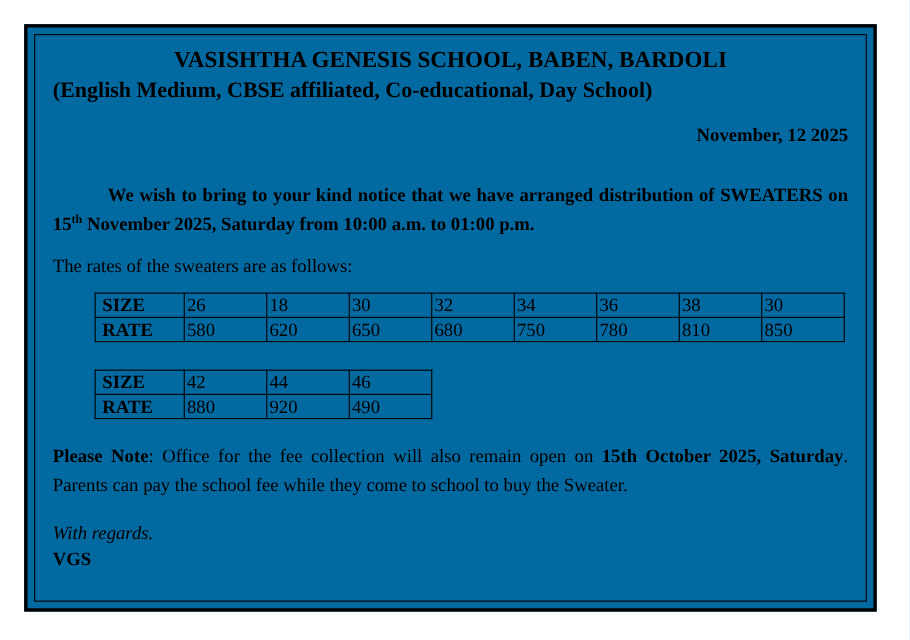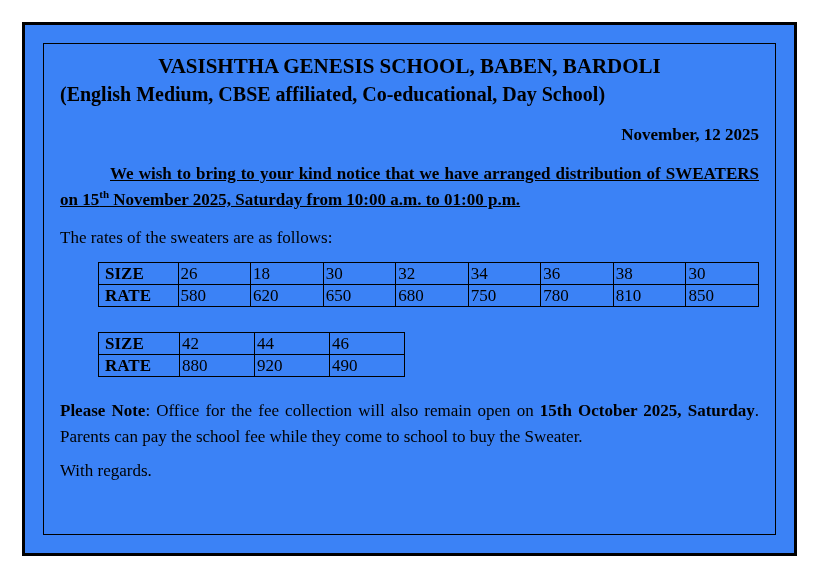--- a/index.html
+++ b/index.html
@@ -16,22 +16,22 @@
     overflow: hidden;
   }
   .border-outer {
     position: absolute;
     left: 22px;
     top: 22px;
     width: 775px;
     height: 534px;
     box-sizing: border-box;
     border: 3px solid #000000;
-    padding: 18px;
-    background: #3b82f6;
+    padding: 6px;
+    background: #0369a1;
   }
   .border-inner {
     width: 100%;
     height: 100%;
     box-sizing: border-box;
     border: 1px solid #000000;
     padding: 8px 16px 8px 16px;
     overflow: hidden;
   }
   .title {
@@ -58,22 +58,21 @@
     font-weight: bold;
     line-height: 20px;
     margin-top: 17px;
   }
   .announce {
     font-size: 17px;
     font-weight: bold;
     line-height: 26px;
     text-align: justify;
     text-indent: 50px;
-    margin: 16px 0 0 0;
-    text-decoration: underline;
+    margin: 32px 0 0 0;
   }
   .announce sup {
     font-size: 11px;
     line-height: 0;
   }
   .rates-intro {
     font-size: 17px;
     line-height: 20px;
     margin-top: 15px;
   }
@@ -106,21 +105,22 @@
   .note-para {
     font-size: 17px;
     line-height: 26px;
     text-align: justify;
     margin: 21px 0 0 0;
   }
   .note-para b { font-weight: bold; }
   .regards {
     font-size: 17px;
     line-height: 21px;
-    margin-top: 10px;
+    margin-top: 20px;
+    font-style: italic;
   }
   .signature {
     font-size: 17px;
     font-weight: bold;
     line-height: 21px;
     margin-top: 3px;
   }
 </style>
 </head>
 <body>
@@ -178,15 +178,16 @@
         <td class="data-cell">880</td>
         <td class="data-cell">920</td>
         <td class="data-cell">490</td>
       </tr>
     </tbody>
       </table>
 
     <p class="note-para"><b>Please Note</b><span>: Office for the fee collection will also remain open on </span><b>15th October 2025, Saturday</b><span>. Parents can pay the school fee while they come to school to buy the Sweater.</span></p>
 
     <div class="regards">With regards.</div>
+    <div class="signature">VGS</div>
 
   </div>
 </div>
 
 </body></html>

